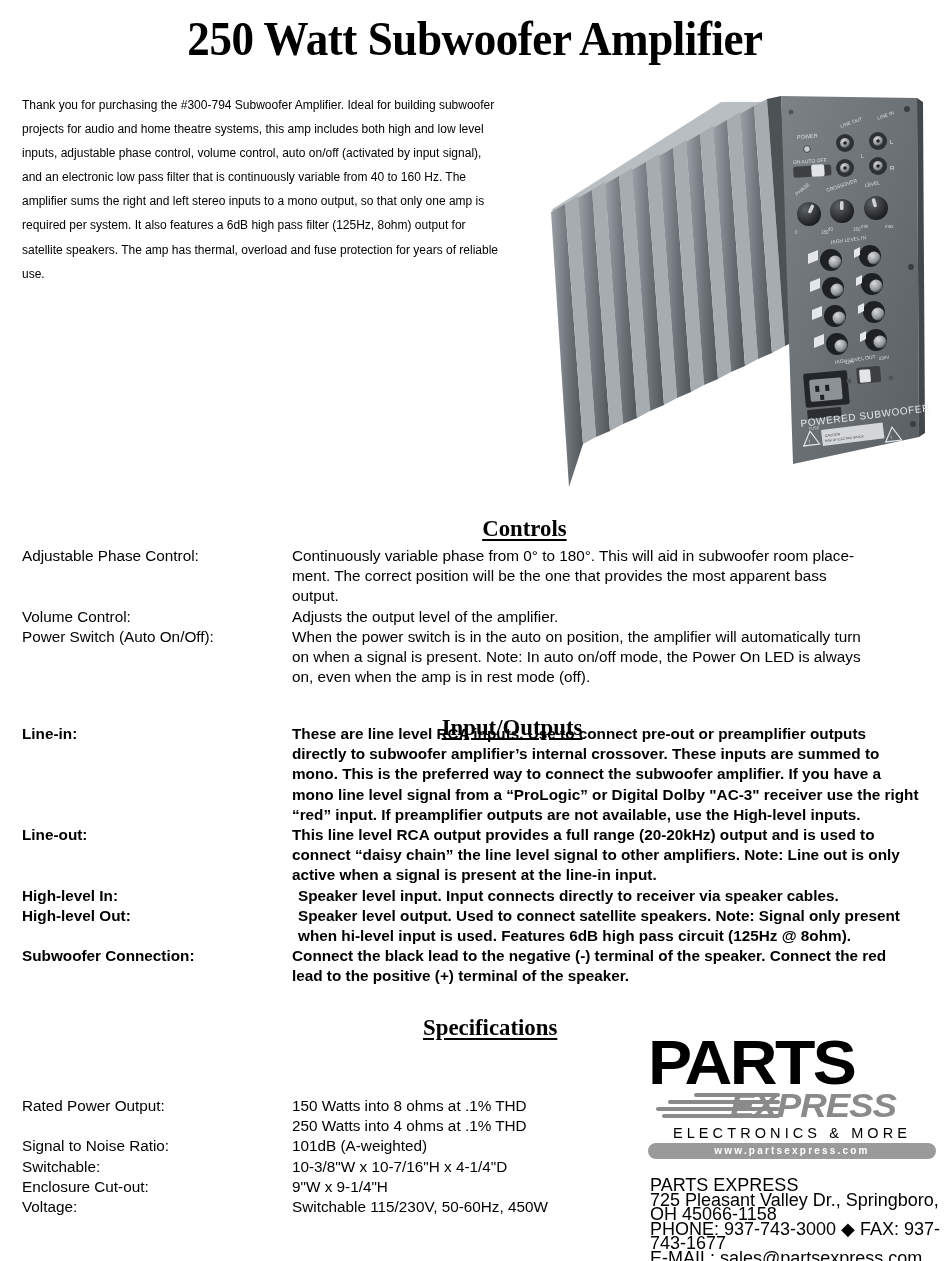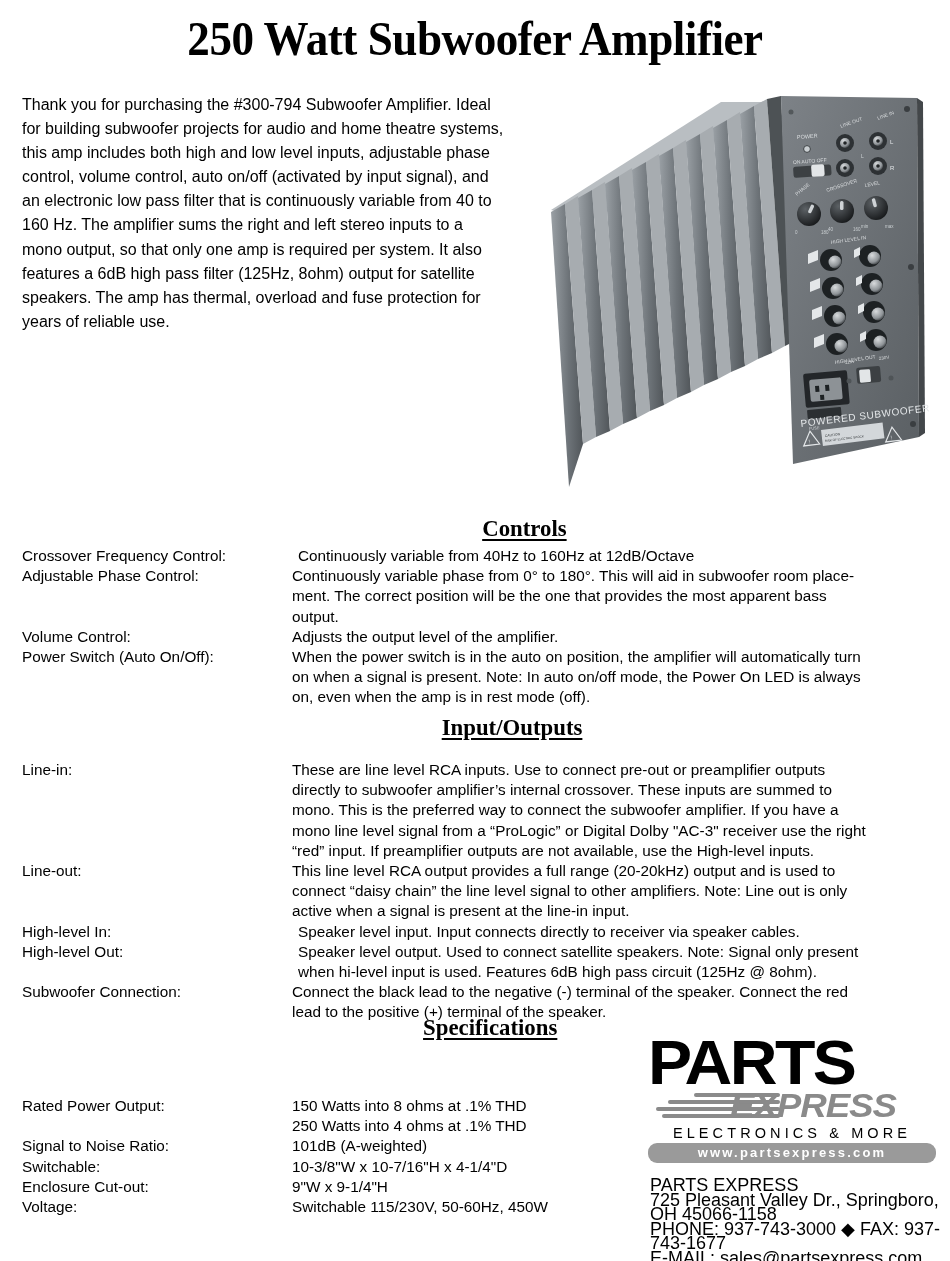--- a/index.html
+++ b/index.html
@@ -30,21 +30,21 @@
     letter-spacing: -0.5px;
     transform: scaleX(0.92);
   }
 
   
   .intro {
     position: absolute;
     top: 93px;
     left: 22px;
     width: 482px;
-    font-size: 16px;
+    font-size: 12px;
     line-height: 24.1px;
     text-align: left;
     white-space: pre-line;
   }
 
   
   .product-photo {
     position: absolute;
     top: 92px;
     left: 545px;
@@ -74,21 +74,21 @@
   #h-io       { top: 714px; left: 0; width: 950px; text-align: center; padding-left: 78px; box-sizing: border-box; }
   #h-specs    { top: 1014px; left: 0; width: 950px; text-align: center; padding-left: 32px; box-sizing: border-box; }
 
   
   .rows {
     position: absolute;
     left: 22px;
     width: 910px;
   }
   #rows-controls { top: 546px; }
-  #rows-io       { top: 760px; }
+  #rows-io       { top: 724px; font-weight: bold; }
   #rows-specs    { top: 1096px; }
 
   .row {
     display: flex;
     align-items: flex-start;
     font-size: 15.3px;
     line-height: 20.2px;
   }
   .row .label {
     width: 270px;
@@ -160,21 +160,21 @@
     font-weight: normal;
     letter-spacing: 4.1px;
     text-align: center;
     margin-top: 3px;
     color: #000;
   }
   .logo-url {
     margin-top: 2px;
     background: #9a9a9a;
     color: #ffffff;
-    font-size: 13px;
+    font-size: 10px;
     font-weight: bold;
     letter-spacing: 2.2px;
     text-align: center;
     padding: 2px 0 3px;
     border-radius: 9px;
   }
 
   
   .address {
     position: absolute;
@@ -369,24 +369,20 @@
       <g transform="rotate(-7 340 344)">
         <polygon points="340,350 348,336 356,350" fill="none" stroke="#e4e7e9" stroke-width="1.2"></polygon>
         <text x="346" y="348" font-family="Liberation Sans, sans-serif" font-size="5" fill="#e4e7e9" text-anchor="middle">!</text>
       </g>
     </g>
   </svg>
 </div>
 
 <div class="section-heading" id="h-controls">Controls</div>
 <div class="rows" id="rows-controls">
-  <div class="row indent-desc">
-    <div class="label">Crossover Frequency Control:</div>
-    <div class="desc">Continuously variable from 40Hz to 160Hz at 12dB/Octave</div>
-  </div>
   <div class="row">
     <div class="label">Adjustable Phase Control:</div>
     <div class="desc">Continuously variable phase from 0° to 180°.  This will aid in subwoofer room place-
 ment.  The correct position will be the one that provides the most apparent bass
 output.</div>
   </div>
   <div class="row">
     <div class="label">Volume Control:</div>
     <div class="desc">Adjusts the output level of the amplifier.</div>
   </div>

